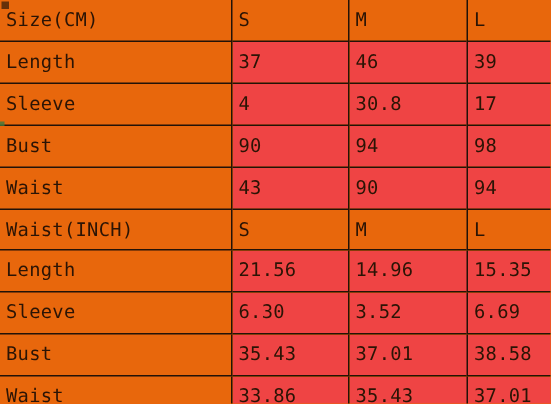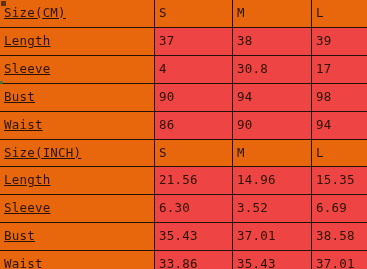--- a/index.html
+++ b/index.html
@@ -40,21 +40,20 @@
   
   #size-chart tr:first-child td {
     border-top: none;
   }
 
   
   .col-label {
     width: 150px;
     background: #e8670c;
     border-right: 1.5px solid #231208 !important;
-    text-decoration: underline;
   }
   .col-s    { width: 73px; }
   .col-m    { width: 74px; }
   .col-l    { width: 70px; border-right: none !important; }
 
   
   .cell-value {
     background: #ef4444;
   }
   
@@ -92,47 +91,47 @@
     <tr class="row-header">
       <td class="col-label">Size(CM)</td>
       <td class="col-s">S</td>
       <td class="col-m">M</td>
       <td class="col-l">L</td>
     </tr>
 
     <tr>
       <td class="col-label">Length</td>
       <td class="col-s cell-value">37</td>
-      <td class="col-m cell-value">38</td>
+      <td class="col-m cell-value">46</td>
       <td class="col-l cell-value">39</td>
     </tr>
 
     <tr>
       <td class="col-label">Sleeve</td>
       <td class="col-s cell-value">4</td>
       <td class="col-m cell-value">30.8</td>
       <td class="col-l cell-value">17</td>
     </tr>
 
     <tr>
       <td class="col-label">Bust</td>
       <td class="col-s cell-value">90</td>
       <td class="col-m cell-value">94</td>
       <td class="col-l cell-value">98</td>
     </tr>
 
     <tr>
       <td class="col-label">Waist</td>
-      <td class="col-s cell-value">86</td>
+      <td class="col-s cell-value">43</td>
       <td class="col-m cell-value">90</td>
       <td class="col-l cell-value">94</td>
     </tr>
 
     <tr class="row-header">
-      <td class="col-label">Size(INCH)</td>
+      <td class="col-label">Waist(INCH)</td>
       <td class="col-s">S</td>
       <td class="col-m">M</td>
       <td class="col-l">L</td>
     </tr>
 
     <tr>
       <td class="col-label">Length</td>
       <td class="col-s cell-value">21.56</td>
       <td class="col-m cell-value">14.96</td>
       <td class="col-l cell-value">15.35</td>

